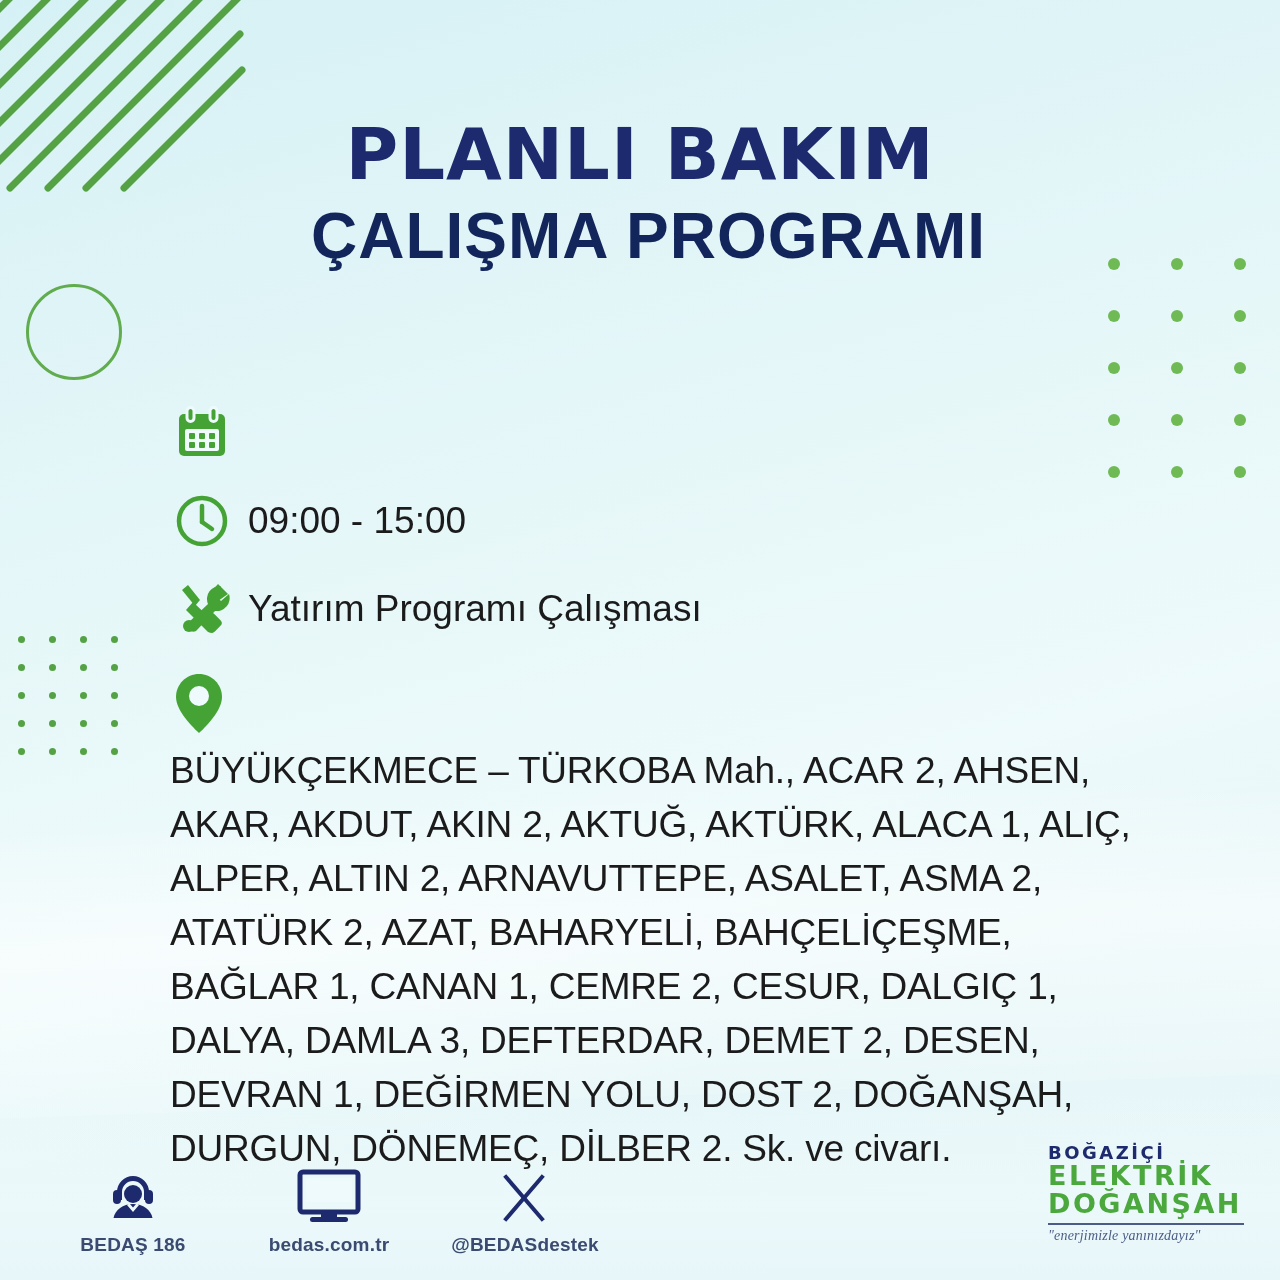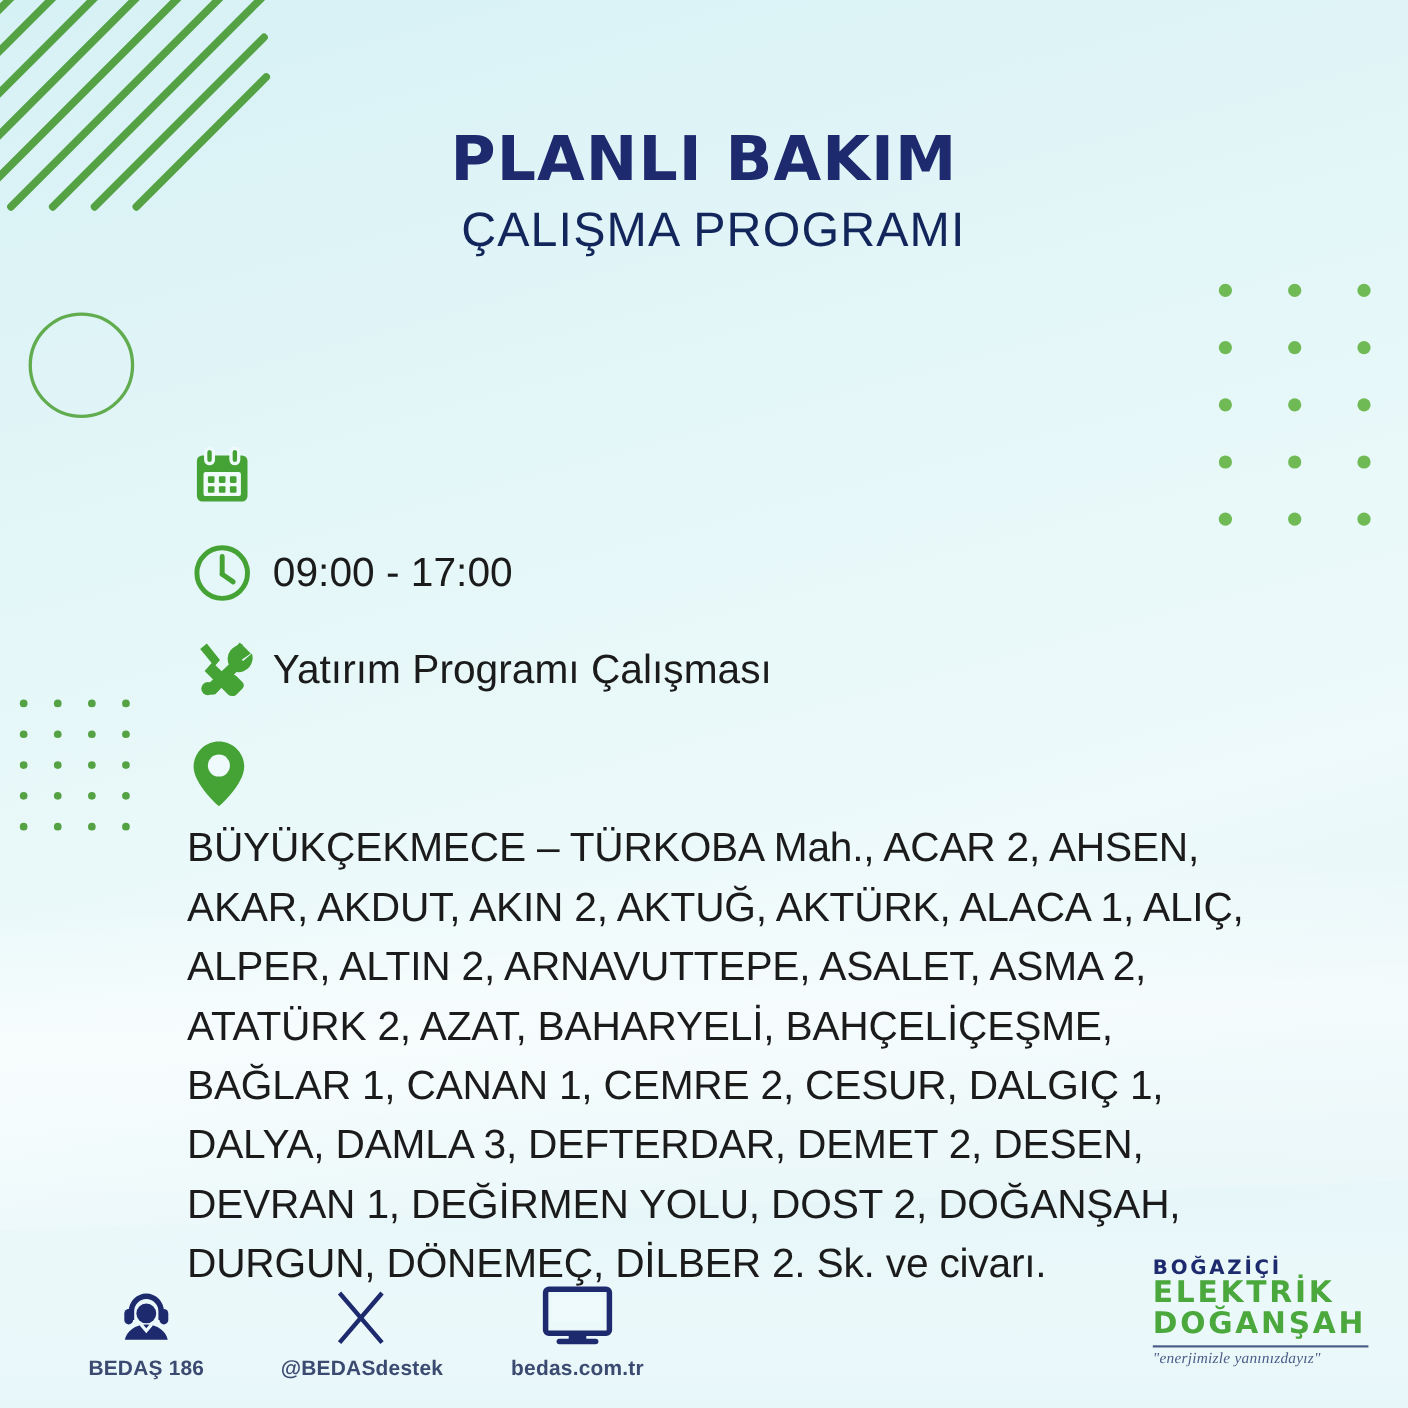--- a/index.html
+++ b/index.html
@@ -96,31 +96,31 @@
   .header {
     position: absolute;
     left: 0;
     top: 118px;
     width: 1280px;
     text-align: center;
   }
   .title-main {
     font-family: "DejaVu Sans", sans-serif;
     font-weight: bold;
-    font-size: 56px;
+    font-size: 72px;
     letter-spacing: 1px;
     color: #1e2a6e;
     line-height: 1;
     margin: 0;
     white-space: nowrap;
   }
   .title-sub {
     font-family: "Liberation Sans", sans-serif;
-    font-weight: normal;
-    font-size: 44px;
+    font-weight: bold;
+    font-size: 64px;
     letter-spacing: 1px;
     color: #13265c;
     line-height: 1;
     margin: 14px 0 0 17px;
     white-space: nowrap;
   }
 
   
   .info {
     position: absolute;
@@ -325,21 +325,21 @@
     </div>
 
     <div class="row">
       <div class="ico">
         <svg width="56" height="56" viewBox="0 0 56 56" xmlns="http://www.w3.org/2000/svg">
           <circle cx="28" cy="28" r="23" fill="none" stroke="#45a335" stroke-width="4.5"></circle>
           <line x1="28" y1="13" x2="28" y2="29" stroke="#45a335" stroke-width="4.5" stroke-linecap="round"></line>
           <line x1="28" y1="29" x2="38" y2="36" stroke="#45a335" stroke-width="4.5" stroke-linecap="round"></line>
         </svg>
       </div>
-      <div class="txt">09:00 - 17:00</div>
+      <div class="txt">09:00 - 15:00</div>
     </div>
 
     <div class="row">
       <div class="ico">
         <svg width="58" height="56" viewBox="0 0 58 56" xmlns="http://www.w3.org/2000/svg">
           <g fill="#45a335">
 
             <path d="M8 9 L14 4 L26 19 L21 25 Z"></path>
             <path d="M21 23 L44 45 a6 6 0 0 1 -8 8 L14 31 Z" transform="translate(-2,-2)"></path>
             <circle cx="15" cy="45" r="6"></circle>
@@ -380,43 +380,43 @@
               <path d="M30 36 c-10 0 -18 6 -19.5 14 h39 C48 42 40 36 30 36 z"></path>
               <path d="M24 37 l6 7 l6 -7 l-2.5 -1.5 l-3.5 4 l-3.5 -4 z" fill="#eefafb"></path>
             </g>
           </svg>
         </div>
         <div class="clabel">BEDAŞ 186</div>
       </div>
 
       <div class="contact">
         <div class="cico">
+          <svg width="70" height="58" viewBox="0 0 70 58" xmlns="http://www.w3.org/2000/svg">
+            <rect x="6" y="4" width="58" height="40" rx="3" fill="none" stroke="#1e2a6e" stroke-width="5"></rect>
+            <rect x="12" y="10" width="46" height="24" fill="#eefafb"></rect>
+            <rect x="27" y="44" width="16" height="7" fill="#1e2a6e"></rect>
+            <rect x="16" y="49" width="38" height="5" rx="2.5" fill="#1e2a6e"></rect>
+          </svg>
+        </div>
+        <div class="clabel">bedas.com.tr</div>
+      </div>
+
+      <div class="contact">
+        <div class="cico">
           <svg width="56" height="56" viewBox="0 0 56 56" xmlns="http://www.w3.org/2000/svg">
             <g stroke="#1e2a6e" stroke-width="4" fill="none" stroke-linecap="square">
               <line x1="9" y1="7" x2="45" y2="49"></line>
               <line x1="45" y1="7" x2="9" y2="49"></line>
             </g>
             <path d="M9 7 h10 l28 42 h-10 z" fill="#eefafb" opacity="0"></path>
           </svg>
         </div>
         <div class="clabel">@BEDASdestek</div>
       </div>
 
-      <div class="contact">
-        <div class="cico">
-          <svg width="70" height="58" viewBox="0 0 70 58" xmlns="http://www.w3.org/2000/svg">
-            <rect x="6" y="4" width="58" height="40" rx="3" fill="none" stroke="#1e2a6e" stroke-width="5"></rect>
-            <rect x="12" y="10" width="46" height="24" fill="#eefafb"></rect>
-            <rect x="27" y="44" width="16" height="7" fill="#1e2a6e"></rect>
-            <rect x="16" y="49" width="38" height="5" rx="2.5" fill="#1e2a6e"></rect>
-          </svg>
-        </div>
-        <div class="clabel">bedas.com.tr</div>
-      </div>
-
     </div>
 
     <div class="brand">
       <div class="brand-l1">BOĞAZİÇİ</div>
       <div class="brand-l2">ELEKTRİK</div>
       <div class="brand-l3">DOĞANŞAH</div>
       <div class="brand-rule"></div>
       <div class="brand-tag">"enerjimizle yanınızdayız"</div>
     </div>
 

